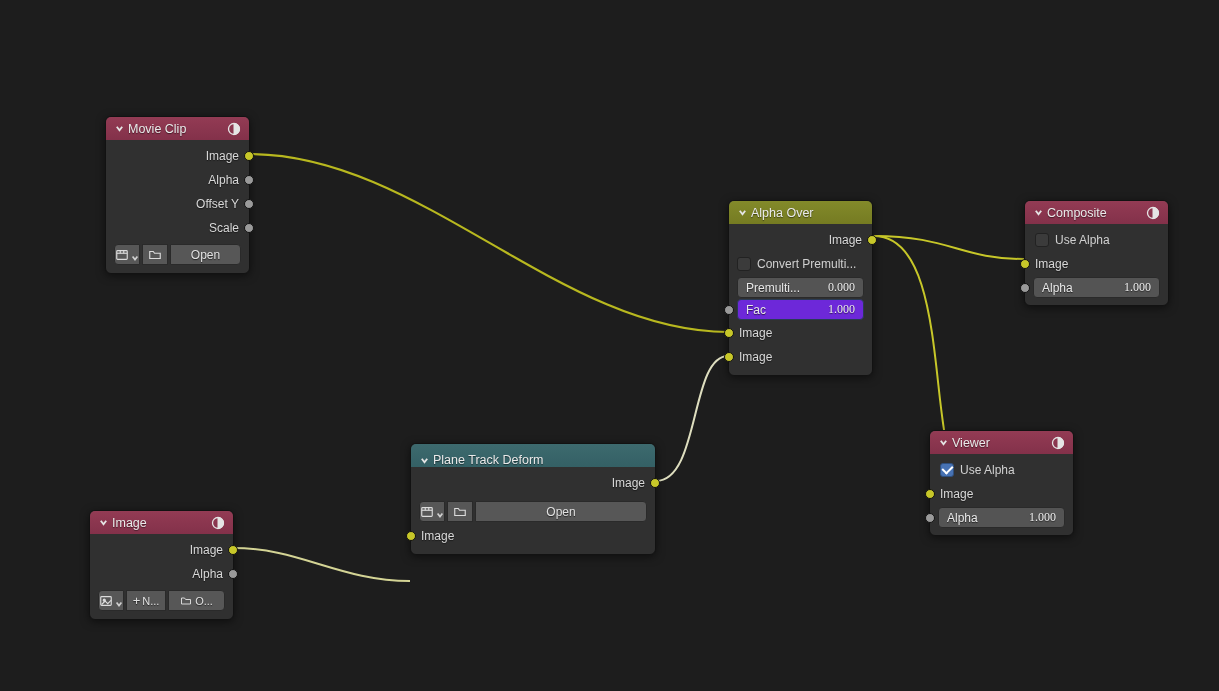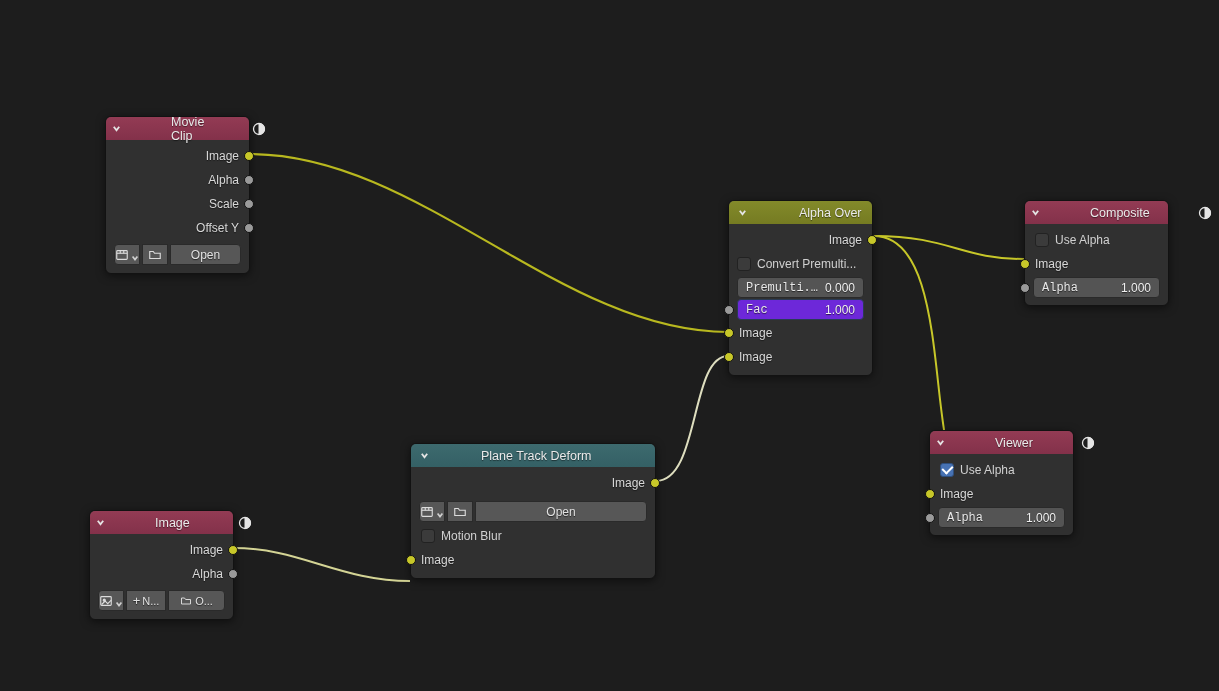--- a/index.html
+++ b/index.html
@@ -31,25 +31,24 @@
   .node-header {
     display: flex;
     align-items: center;
     height: 23px;
     padding: 0 6px;
     border-top-left-radius: 5px;
     border-top-right-radius: 5px;
     color: #eaeaea;
     font-size: 12.5px;
     text-shadow: 0 1px 1px rgba(0,0,0,0.5);
-    gap: 48px;
   }
   .hdr-red    { background: linear-gradient(#933b54, #83314a); }
   .hdr-olive  { background: linear-gradient(#838a2a, #757b22); }
-  .hdr-teal   { background: linear-gradient(#3d6a6e, #346065); } 
+  .hdr-teal   { background: linear-gradient(#3d6a6e, #346065); align-items: flex-end; } 
   .chev {
     width: 14px; height: 14px;
     display:flex; align-items:center; justify-content:center;
     margin-right: 2px;
   }
   .chev svg { width: 9px; height: 9px; stroke: #e5e5e5; stroke-width: 2; fill:none; }
   .hdr-title { flex: 1; }
   .hdr-iconbox {
     width: 18px; height: 18px;
     display:flex; align-items:center; justify-content:center;
@@ -105,22 +104,22 @@
     align-items:center;
     margin: 1px 8px;
     height: 21px;
     background: #545454;
     border: 1px solid #2a2a2a;
     border-radius: 4px;
     padding: 0 8px;
     text-shadow: 0 1px 1px rgba(0,0,0,0.6);
   }
   .prop.blue { background: #6d28d9; border-color:#2a3b55; }
-  .prop .plabel { flex:1; color:#e8e8e8; overflow:hidden; text-overflow:ellipsis; white-space:nowrap;font-family:Liberation Mono, monospace; }
-  .prop .pval { color:#f0f0f0; }
+  .prop .plabel { flex:1; color:#e8e8e8; overflow:hidden; text-overflow:ellipsis; white-space:nowrap; }
+  .prop .pval { color:#f0f0f0;font-family:Liberation Serif, serif; }
   .checkrow {
     display:flex; align-items:center;
     height: 24px;
     padding: 0 10px;
     gap: 6px;
   }
   .checkbox {
     width: 14px; height: 14px;
     background: #3b3b3b;
     border: 1px solid #222;
@@ -173,25 +172,25 @@
   <div class="node-body">
     <div class="row out">
         <span class="sock-label">Image</span>
         <span class="sock out yellow"></span>
       </div>
     <div class="row out">
         <span class="sock-label">Alpha</span>
         <span class="sock out grey"></span>
       </div>
     <div class="row out">
+        <span class="sock-label">Offset Y</span>
+        <span class="sock out grey"></span>
+      </div>
+    <div class="row out">
         <span class="sock-label">Scale</span>
-        <span class="sock out grey"></span>
-      </div>
-    <div class="row out">
-        <span class="sock-label">Offset Y</span>
         <span class="sock out grey"></span>
       </div>
     <div class="btnbar" style="margin-top:2px;">
       <div class="btn iconbtn first">
         <svg class="iconsvg" viewBox="0 0 16 16">
             <rect x="2" y="3" width="12" height="10" rx="1"></rect>
             <line x1="2" y1="6" x2="14" y2="6"></line>
             <line x1="6" y1="3" x2="6" y2="6"></line>
             <line x1="10" y1="3" x2="10" y2="6"></line>
           </svg>
@@ -284,24 +283,20 @@
               <polyline points="2,3 5,7 8,3"></polyline>
             </svg></span>
       </div>
       <div class="btn iconbtn mid">
         <svg class="iconsvg" viewBox="0 0 16 16">
             <path d="M2 4h4l1.5 2H14v6H2z"></path>
           </svg>
       </div>
       <div class="btn wide">Open</div>
     </div>
-    <div class="checkrow">
-      <div class="checkbox"></div>
-      <span>Motion Blur</span>
-    </div>
     <div class="row in">
         <span class="sock in yellow"></span>
         <span class="sock-label">Image</span>
       </div>
   </div>
 </div>
 
 <div class="node" style="left:728px; top:200px; width:145px;">
   <div class="node-header hdr-olive">
     <span class="chev">

